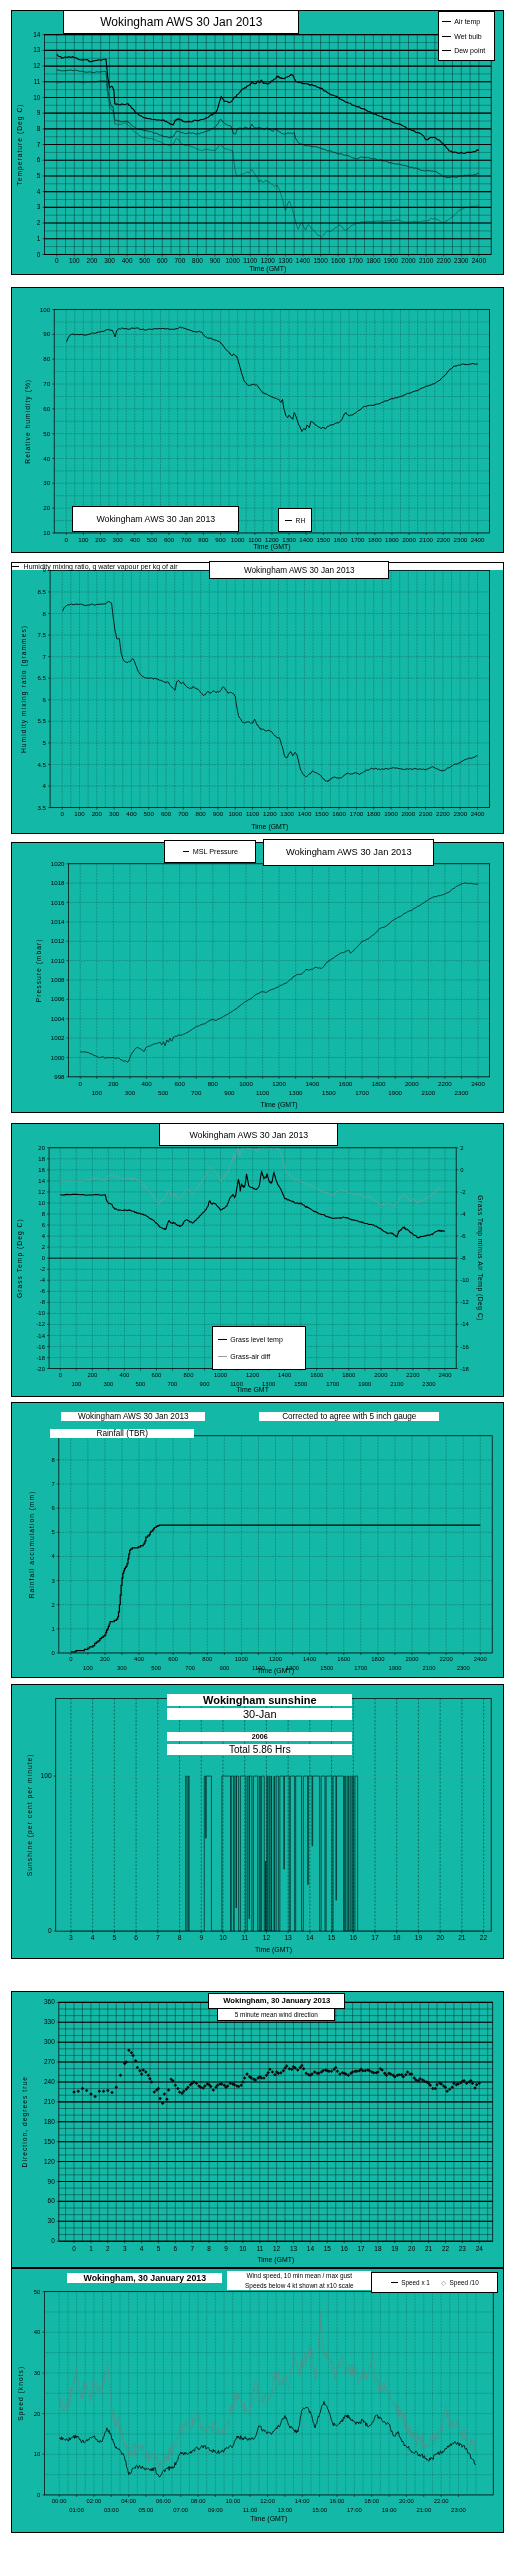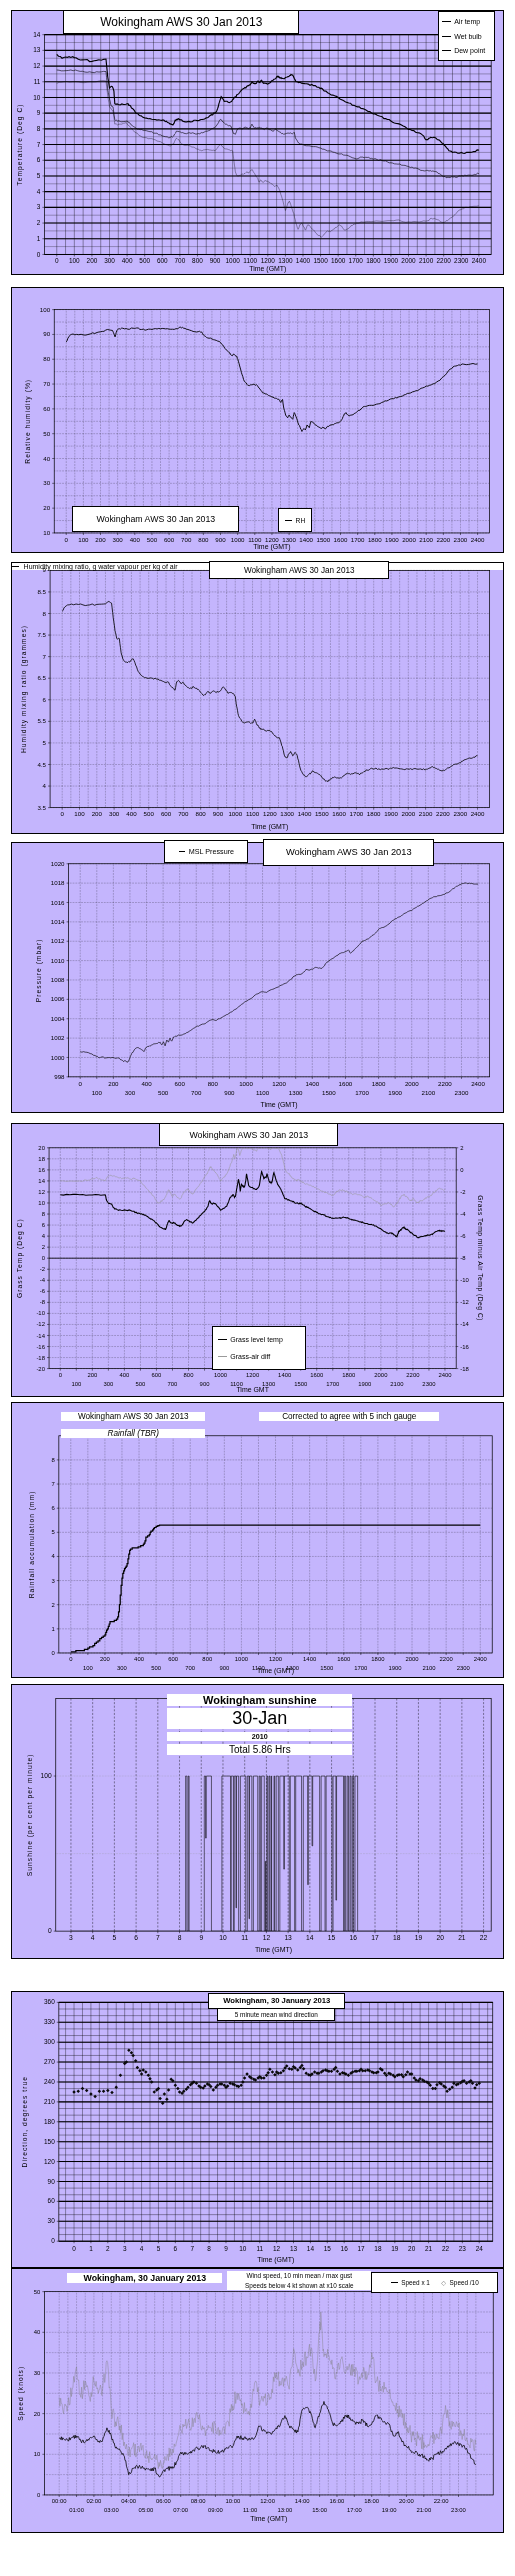--- a/index.html
+++ b/index.html
@@ -1,51 +1,51 @@
 <!DOCTYPE html>
 <html style="font-size:8.2px"><head>
 <meta charset="utf-8">
 <style>
   html,body{margin:0;padding:0;background:#fff;}
   body{width:515px;height:2576px;position:relative;font-family:"Liberation Sans",sans-serif;color:#000;}
-  .chart{position:absolute;left:11.3px;width:493px;background:#c4b5fd;border:1px solid #000;box-sizing:border-box;}
+  .chart{position:absolute;left:11.3px;width:493px;background:#14b8a6;border:1px solid #000;box-sizing:border-box;}
   .chart svg{position:absolute;left:0;top:0;}
   .obox{position:absolute;background:#fff;border:1px solid #000;display:flex;align-items:center;justify-content:center;text-align:center;box-sizing:border-box;}
   .otxt{position:absolute;background:#fff;text-align:center;}
   .lrow{display:flex;align-items:center;gap:3.6px;}
   .sw{display:inline-block;width:8.2px;height:0;}
   
   .c0{top:10.3px;height:265px;}
   .c0-title{left:51px;top:-1px;width:236px;height:24px;font-size:12px;}
   .c0-legend{left:426px;top:0px;width:57px;height:50px;flex-direction:column;align-items:flex-start;justify-content:space-around;padding:2.1px 3.1px;font-size:7px;}
   
   .c1{top:287px;height:266px;}
   .c1-title{left:60px;top:218px;width:167px;height:26px;font-size:8.8px;}
   .c1-legend{left:266px;top:220px;width:34px;height:24px;font-size:6.7px;}
   
   .c2{top:562px;height:272px;}
   .c2-title{left:197px;top:-2.1px;width:180px;height:18.5px;font-size:8.2px;}
   .c2-legend{left:47px;top:225px;font-size:7px;display:flex;align-items:center;gap:4.1px;background:#fff;}
   
   .c3{top:842px;height:271px;}
-  .c3-legend{left:152px;top:-3.1px;width:84px;height:23px;font-size:7.2px;}
+  .c3-legend{left:152px;top:-3.1px;width:92px;height:23px;font-size:7.2px;}
   .c3-title{left:251px;top:-4.1px;width:171px;height:27px;font-size:9.3px;}
   
   .c4{top:1123px;height:274px;}
   .c4-title{left:147px;top:-1px;width:179px;height:23px;font-size:8.8px;}
   .c4-legend{left:200px;top:202px;width:94px;height:44px;flex-direction:column;align-items:flex-start;justify-content:space-around;padding:3.1px 5.2px;font-size:7px;}
   
   .c5{top:1402px;height:276px;}
   .c5-title{left:49px;top:9.3px;width:144px;font-size:8.2px;}
-  .c5-sub{left:49px;top:26px;width:144px;font-size:8.2px;font-style:italic;}
+  .c5-sub{left:38px;top:26px;width:144px;font-size:8.2px;}
   .c5-note{left:247px;top:9.3px;width:180px;font-size:8.2px;}
   
   .c6{top:1684px;height:275px;}
   .c6-t1{left:155px;top:9.3px;width:185px;font-size:11px;font-weight:bold;}
-  .c6-t2{left:155px;top:23px;width:185px;font-size:18px;}
+  .c6-t2{left:155px;top:23px;width:185px;font-size:11px;}
   .c6-t3{left:155px;top:47px;width:185px;font-size:7.2px;font-weight:bold;}
   .c6-t4{left:155px;top:59px;width:185px;font-size:10px;}
   
   .c7{top:1991px;height:277px;}
   .c7-title{left:196px;top:1px;width:137px;height:15.5px;font-size:7.7px;font-weight:bold;}
   .c7-sub{left:205px;top:15.5px;width:118px;height:13.4px;font-size:6.4px;}
   
   .c8{top:2268px;height:265px;}
   .c8-title{left:55px;top:4.1px;width:155px;font-size:8.8px;font-weight:bold;}
   .c8-note{left:215px;top:2.1px;width:144px;font-size:6.4px;line-height:1.5;}
@@ -1069,21 +1069,21 @@
       <line x1="81" y1="478" x2="85" y2="478" stroke="#000" stroke-width="1"></line>
       <text x="77" y="482" text-anchor="end" font-size="13" font-family="Liberation Sans, sans-serif">0</text>
       <line x1="81" y1="176.66666666666669" x2="85" y2="176.66666666666669" stroke="#000" stroke-width="1"></line>
       <text x="77" y="180.66666666666669" text-anchor="end" font-size="13" font-family="Liberation Sans, sans-serif">100</text>
       <text x="508" y="518" text-anchor="middle" font-size="13.5" font-family="Liberation Sans, sans-serif">Time (GMT)</text>
       <text x="38" y="252" text-anchor="middle" font-size="13" letter-spacing="2" font-family="Liberation Sans, sans-serif" transform="rotate(-90 38 252)">Sunshine (per cent per minute)</text>
       <path d="M114.5 478.0L337.3 478.0L337.3 176.7L339.9 176.7L339.9 478.0L342.4 478.0L342.4 176.7L344.1 176.7L344.1 478.0L373.6 478.0L373.6 176.7L376.1 176.7L376.1 297.2L377.4 297.2L377.4 176.7L387.5 176.7L387.5 478.0L407.8 478.0L407.8 176.7L424.7 176.7L424.7 478.0L425.9 478.0L425.9 176.7L430.2 176.7L430.2 478.0L431.8 478.0L431.8 176.7L435.2 176.7L435.2 432.8L436.1 432.8L436.1 176.7L440.3 176.7L440.3 478.0L443.7 478.0L443.7 176.7L454.2 176.7L454.2 478.0L457.2 478.0L457.2 176.7L460.5 176.7L460.5 453.9L461.4 453.9L461.4 176.7L466.0 176.7L466.0 478.0L469.0 478.0L469.0 176.7L477.4 176.7L477.4 478.0L480.4 478.0L480.4 176.7L482.5 176.7L482.5 478.0L485.0 478.0L485.0 176.7L490.1 176.7L490.1 478.0L492.2 478.0L492.2 342.4L493.0 342.4L493.0 478.0L495.1 478.0L495.1 176.7L496.8 176.7L496.8 478.0L499.4 478.0L499.4 176.7L501.0 176.7L501.0 478.0L503.6 478.0L503.6 176.7L504.4 176.7L504.4 478.0L509.1 478.0L509.1 176.7L510.3 176.7L510.3 478.0L513.3 478.0L513.3 176.7L517.5 176.7L517.5 478.0L520.4 478.0L520.4 176.7L528.0 176.7L528.0 357.5L529.3 357.5L529.3 176.7L538.6 176.7L538.6 478.0L540.7 478.0L540.7 176.7L549.1 176.7L549.1 478.0L551.2 478.0L551.2 176.7L562.6 176.7L562.6 478.0L566.0 478.0L566.0 176.7L574.5 176.7L574.5 387.6L575.7 387.6L575.7 176.7L582.9 176.7L582.9 312.3L584.2 312.3L584.2 176.7L597.7 176.7L597.7 478.0L600.6 478.0L600.6 176.7L608.2 176.7L608.2 478.0L610.3 478.0L610.3 176.7L621.7 176.7L621.7 478.0L623.8 478.0L623.8 176.7L629.3 176.7L629.3 417.7L630.6 417.7L630.6 176.7L644.1 176.7L644.1 478.0L646.2 478.0L646.2 176.7L648.3 176.7L648.3 478.0L651.3 478.0L651.3 176.7L653.8 176.7L653.8 478.0L656.7 478.0L656.7 176.7L658.8 176.7L658.8 478.0L661.8 478.0L661.8 176.7L663.9 176.7L663.9 478.0L666.4 478.0L666.4 176.7L671.5 176.7L671.5 478.0L916.2 478.0" fill="none" stroke="#000" stroke-width="1.1" clip-path="url(#clip6)"></path>
     </svg>
   <div class="otxt c6-t1">Wokingham sunshine</div>
   <div class="otxt c6-t2">30-Jan</div>
-  <div class="otxt c6-t3">2010</div>
+  <div class="otxt c6-t3">2006</div>
   <div class="otxt c6-t4">Total 5.86 Hrs</div>
 </div>
 
 <div class="chart c7">
   <svg id="svg7" width="490" height="275" viewBox="0 0 952 534">
       <clipPath id="clip7">
         <rect x="91" y="20" width="843" height="464"></rect>
       </clipPath>
       <line x1="104.12062256809338" y1="20" x2="104.12062256809338" y2="484" stroke="#000" stroke-width="0.7" stroke-dasharray="none"></line>
       <line x1="120.52140077821012" y1="20" x2="120.52140077821012" y2="484" stroke="#000" stroke-width="0.7" stroke-dasharray="none"></line>

